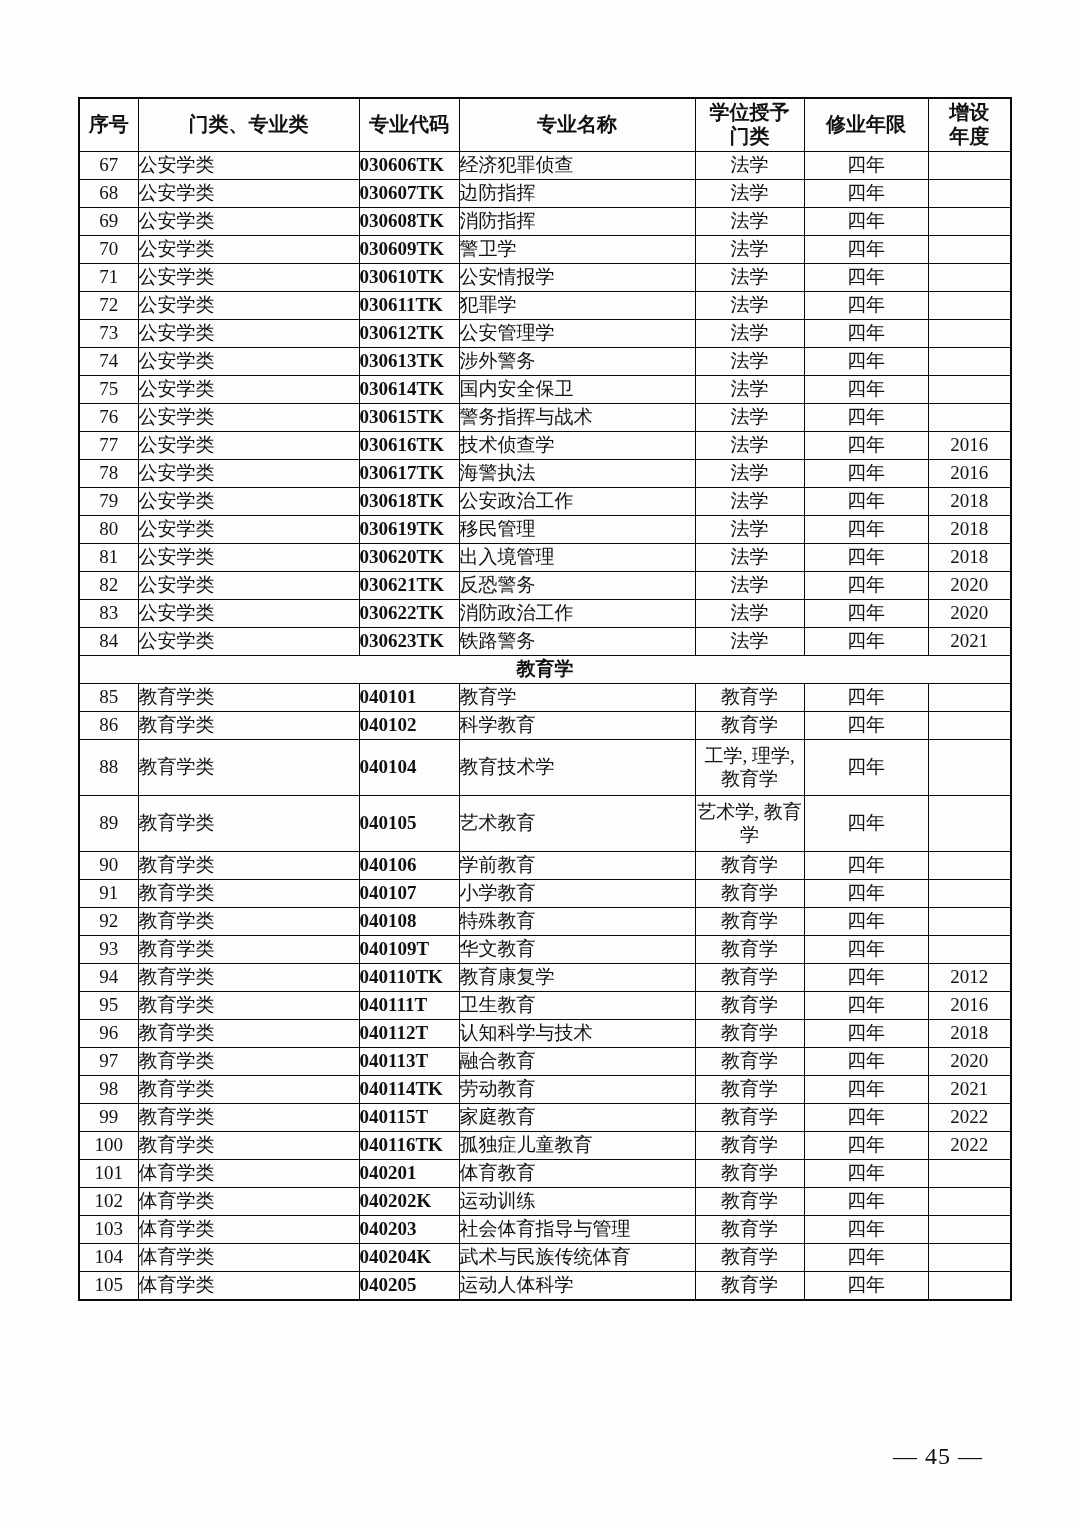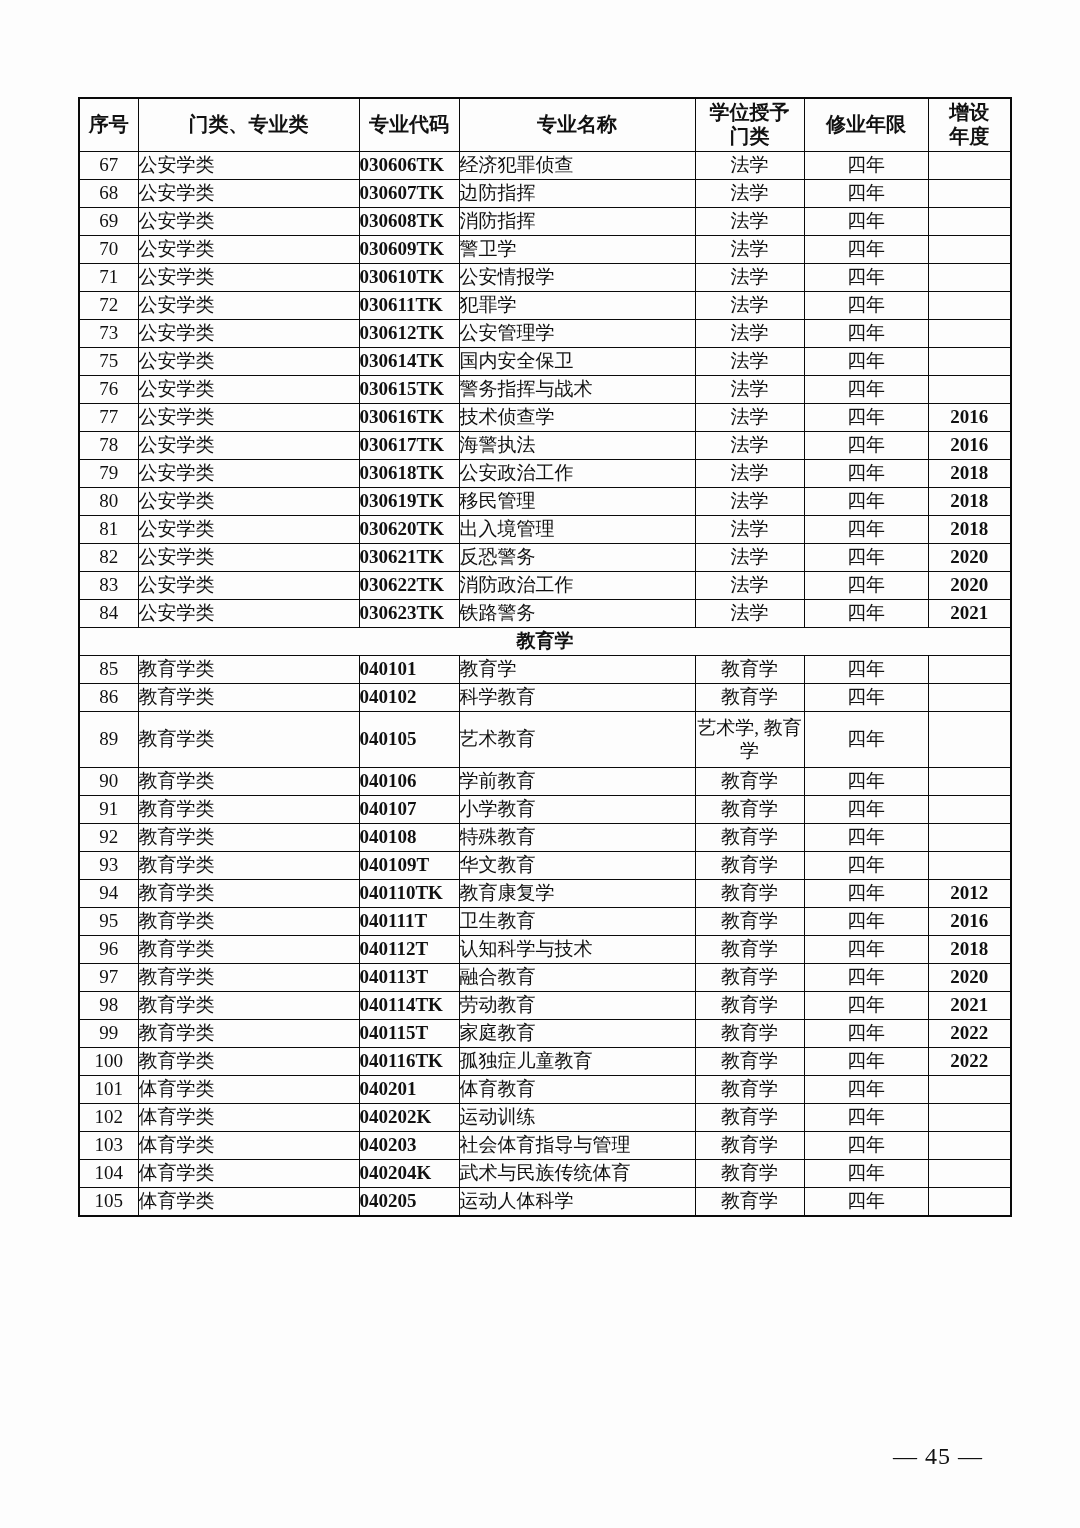--- a/index.html
+++ b/index.html
@@ -40,21 +40,21 @@
     font-size:19px;
     padding:0;
   }
   tr.tall td{height:55px;}
   td.col-no{text-align:center;margin-top:38px;}
   td.col-category{text-align:left;padding-left:6px;}
   td.col-code{text-align:left;padding-left:4px;font-weight:bold;}
   td.col-name{text-align:left;padding-left:6px;}
   td.col-degree{text-align:center;padding:0 3px;font-family:Liberation Serif, serif;}
   td.col-years{text-align:center;}
-  td.col-year_added{text-align:center;font-weight:bold;}
+  td.col-year_added{text-align:center;}
   td.section-cell{
     height:50px;
     text-align:center;
     font-weight:bold;
     font-size:20px;
   }
   .page-footer{
     position:absolute;
     left:893px;top:1443px;width:135px;
     font-size:24px;
@@ -147,20 +147,29 @@
         <tr>
           <td class="col-no">73</td>
           <td class="col-category">公安学类</td>
           <td class="col-code">030612TK</td>
           <td class="col-name">公安管理学</td>
           <td class="col-degree">法学</td>
           <td class="col-years">四年</td>
           <td class="col-year_added"></td>
         </tr>
         <tr>
+          <td class="col-no">74</td>
+          <td class="col-category">公安学类</td>
+          <td class="col-code">030613TK</td>
+          <td class="col-name">涉外警务</td>
+          <td class="col-degree">法学</td>
+          <td class="col-years">四年</td>
+          <td class="col-year_added"></td>
+        </tr>
+        <tr>
           <td class="col-no">75</td>
           <td class="col-category">公安学类</td>
           <td class="col-code">030614TK</td>
           <td class="col-name">国内安全保卫</td>
           <td class="col-degree">法学</td>
           <td class="col-years">四年</td>
           <td class="col-year_added"></td>
         </tr>
         <tr>
           <td class="col-no">76</td>
@@ -254,20 +263,29 @@
           <td class="col-degree">教育学</td>
           <td class="col-years">四年</td>
           <td class="col-year_added"></td>
         </tr>
         <tr>
           <td class="col-no">86</td>
           <td class="col-category">教育学类</td>
           <td class="col-code">040102</td>
           <td class="col-name">科学教育</td>
           <td class="col-degree">教育学</td>
+          <td class="col-years">四年</td>
+          <td class="col-year_added"></td>
+        </tr>
+        <tr class="tall">
+          <td class="col-no">88</td>
+          <td class="col-category">教育学类</td>
+          <td class="col-code">040104</td>
+          <td class="col-name">教育技术学</td>
+          <td class="col-degree">工学, 理学, 教育学</td>
           <td class="col-years">四年</td>
           <td class="col-year_added"></td>
         </tr>
         <tr class="tall">
           <td class="col-no">89</td>
           <td class="col-category">教育学类</td>
           <td class="col-code">040105</td>
           <td class="col-name">艺术教育</td>
           <td class="col-degree">艺术学, 教育学</td>
           <td class="col-years">四年</td>

